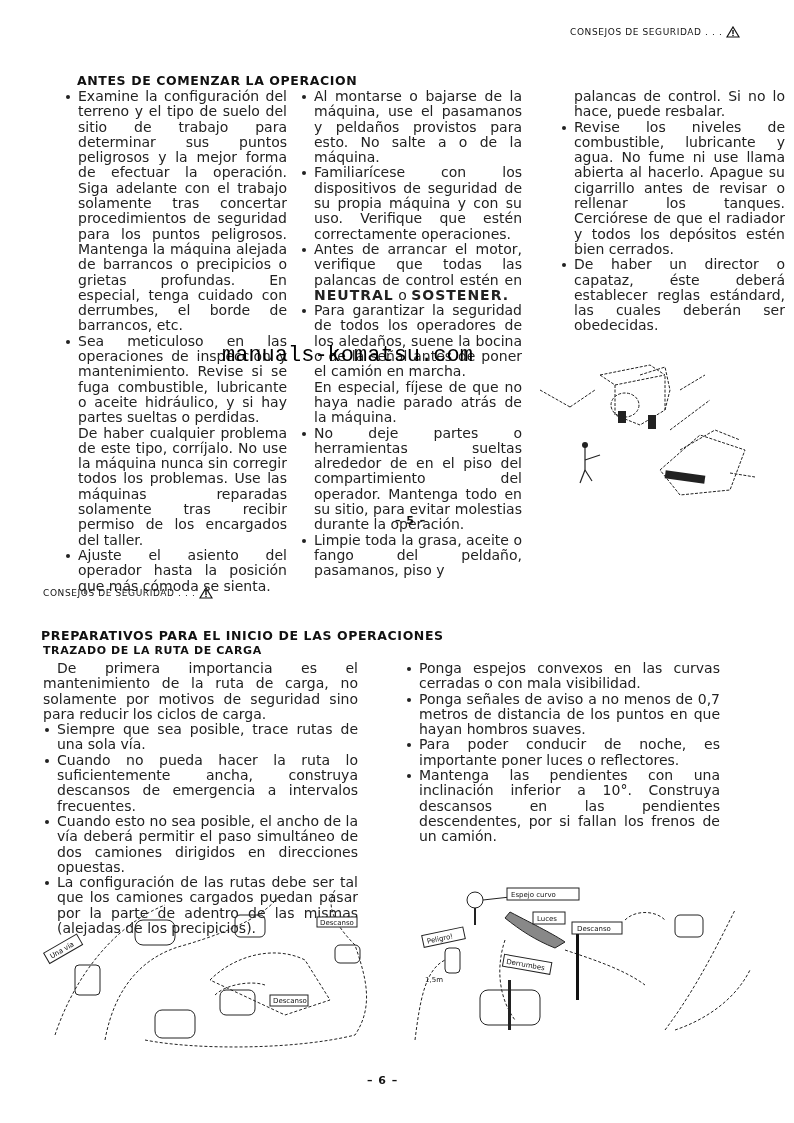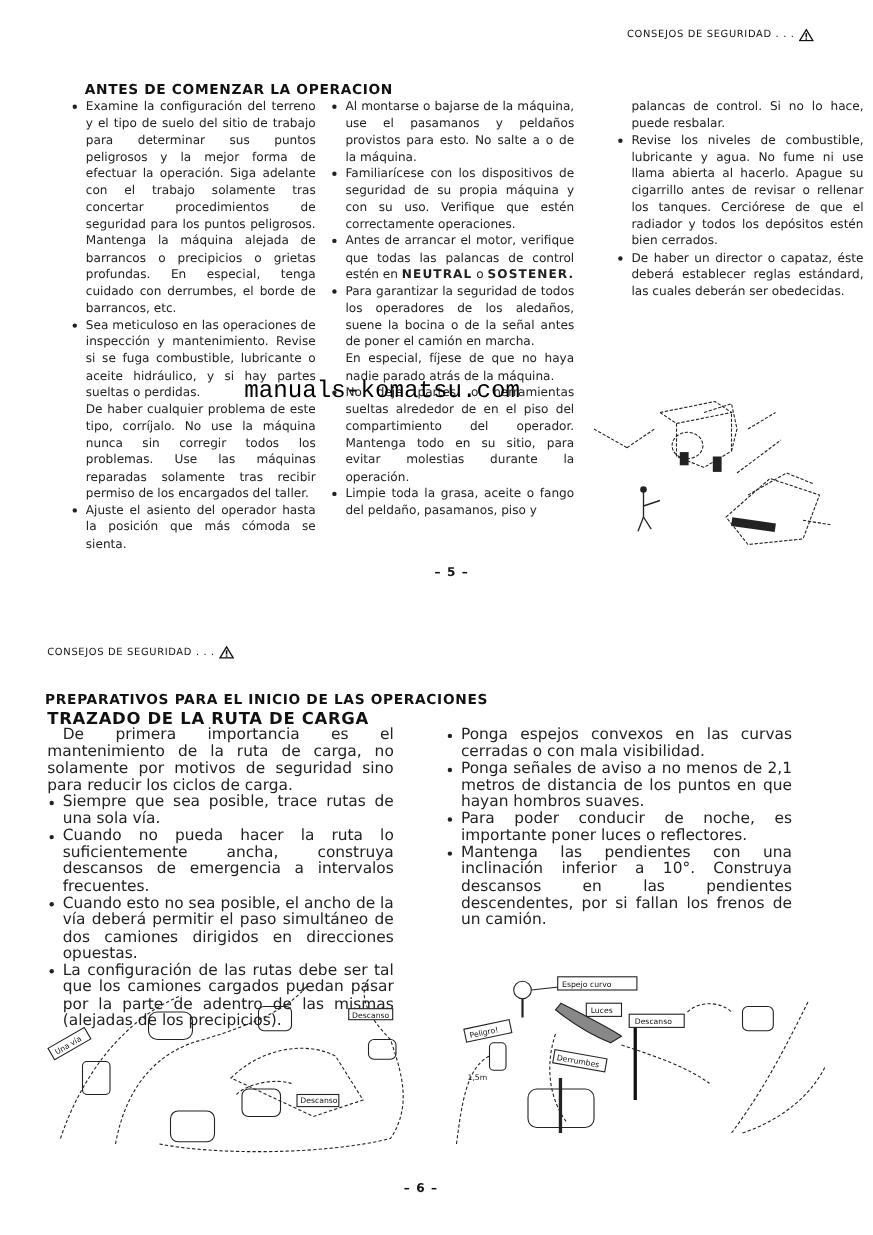--- a/index.html
+++ b/index.html
@@ -12,24 +12,24 @@
     font-size: 9px; letter-spacing: 0.6px; color: #111;
     display: flex; align-items: center; gap: 4px;
   }
   .warn { display: inline-block; width: 14px; height: 12px; }
   .h1 {
     font-family: "DejaVu Sans", sans-serif; font-weight: bold;
     font-size: 12.5px; letter-spacing: 0.6px; color: #111;
   }
   .h2 {
     font-family: "DejaVu Sans", sans-serif; font-weight: bold;
-    font-size: 15px; letter-spacing: 0.6px; color: #111;
+    font-size: 11px; letter-spacing: 0.6px; color: #111;
   }
   .col {
-    font-size: 11px; line-height: 15.3px; text-align: justify; color: #222;
+    font-size: 14px; line-height: 15.3px; text-align: justify; color: #222;
   }
   .col ul { list-style: none; margin: 0; padding: 0; }
   .col li { position: relative; padding-left: 14px; }
   .col li::before {
     content: ""; position: absolute; left: 2px; top: 6px;
     width: 4px; height: 4px; background: #222; border-radius: 50%;
   }
   .col .cont { padding-left: 14px; }
   .col .noind { padding-left: 14px; }
   .wide { font-size: 14px; line-height: 15.3px; color: #222; text-align: justify; }
@@ -150,21 +150,21 @@
     <li>Siempre que sea posible, trace rutas de una sola vía.</li>
     <li>Cuando no pueda hacer la ruta lo suficientemente ancha, construya descansos de emergencia a intervalos frecuentes.</li>
     <li>Cuando esto no sea posible, el ancho de la vía deberá permitir el paso simultáneo de dos camiones dirigidos en direcciones opuestas.</li>
     <li>La configuración de las rutas debe ser tal que los camiones cargados puedan pasar por la parte de adentro de las mismas (alejadas de los precipicios).</li>
   </ul>
 </div>
 
 <div class="abs wide" style="left:405px; top:661px; width:315px;">
   <ul>
     <li>Ponga espejos convexos en las curvas cerradas o con mala visibilidad.</li>
-    <li>Ponga señales de aviso a no menos de 2,1 metros de distancia de los puntos en que hayan hombros suaves.</li>
+    <li>Ponga señales de aviso a no menos de 0,7 metros de distancia de los puntos en que hayan hombros suaves.</li>
     <li>Para poder conducir de noche, es importante poner luces o reflectores.</li>
     <li>Mantenga las pendientes con una inclinación inferior a 10°. Construya descansos en las pendientes descendentes, por si fallan los frenos de un camión.</li>
   </ul>
 </div>
 
 <div class="abs" style="left:35px; top:885px; width:360px; height:165px;">
   <svg width="360" height="165" viewBox="0 0 360 165">
     <g fill="none" stroke="#222" stroke-width="1" stroke-dasharray="3,2">
       <path d="M20 150 C 40 90, 80 40, 130 20"></path>
       <path d="M70 155 C 80 100, 110 70, 150 60 C 200 45, 230 30, 245 10"></path>

